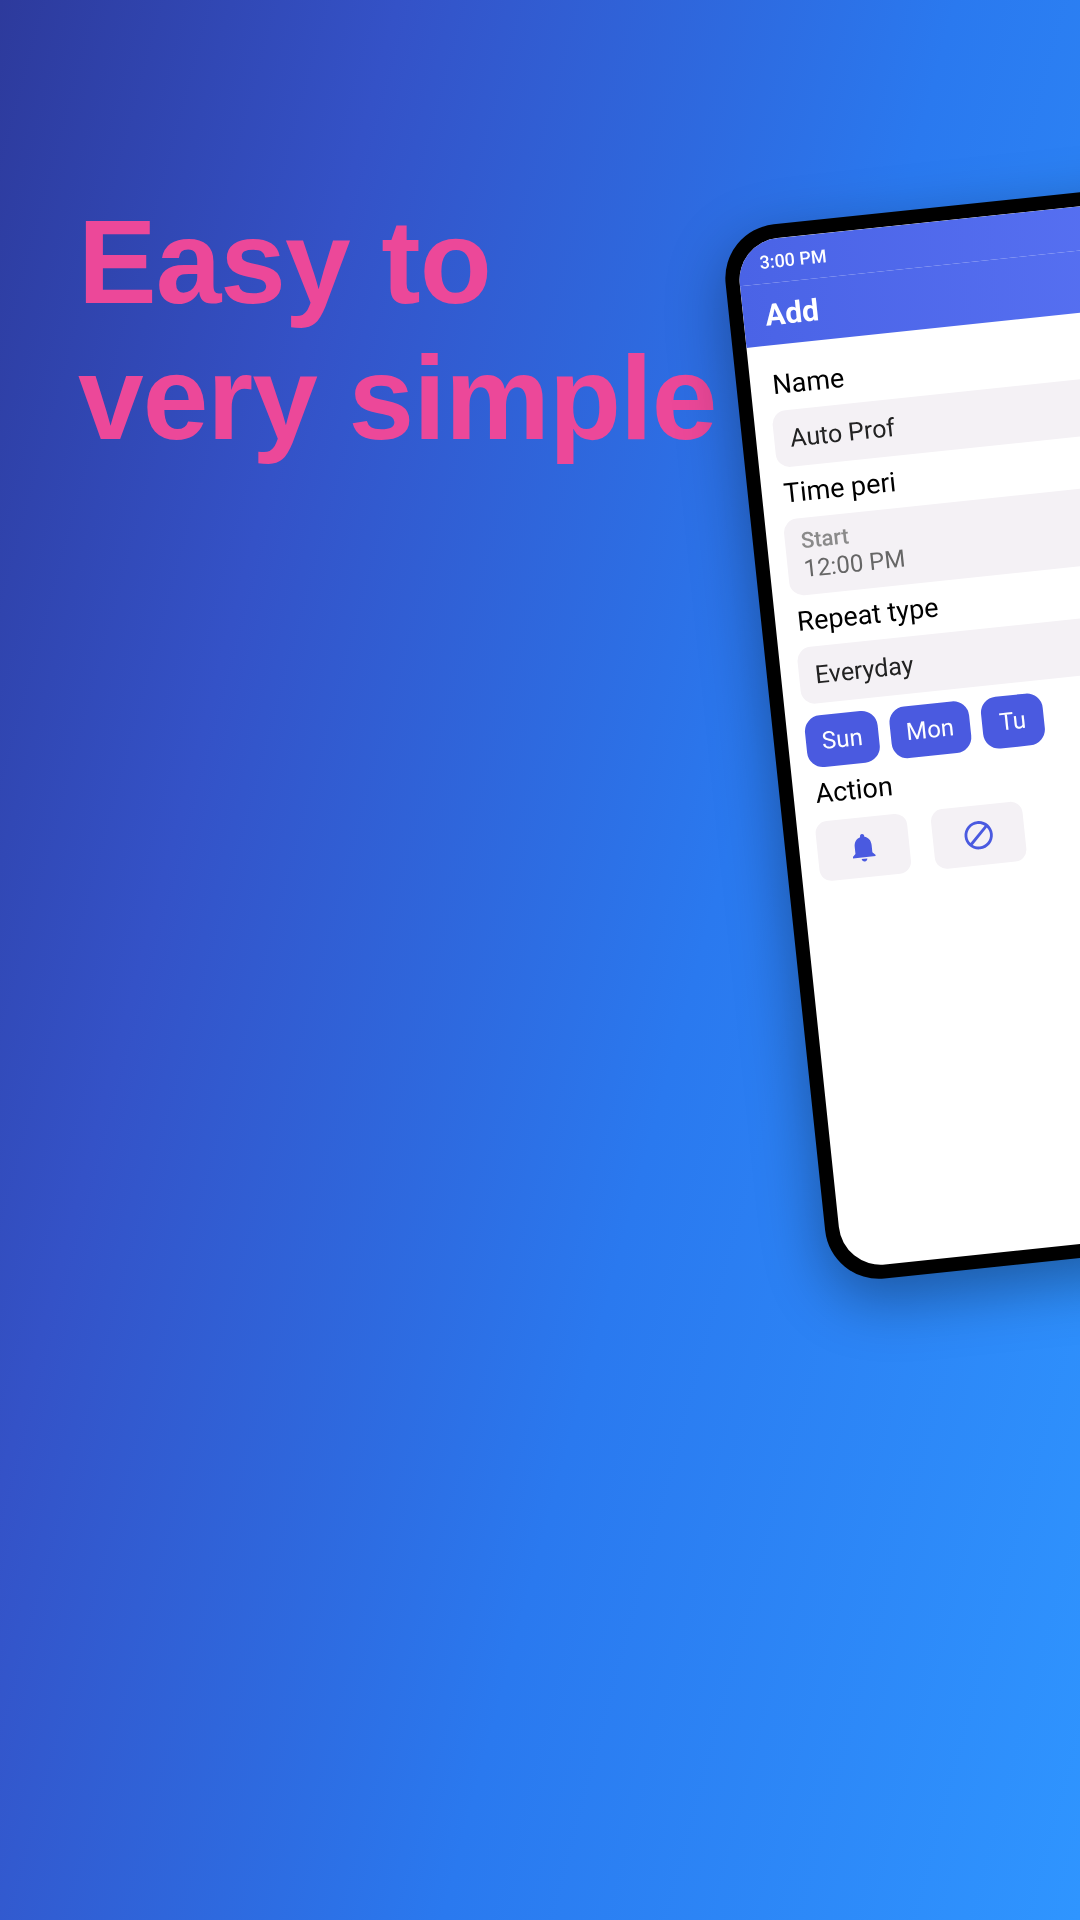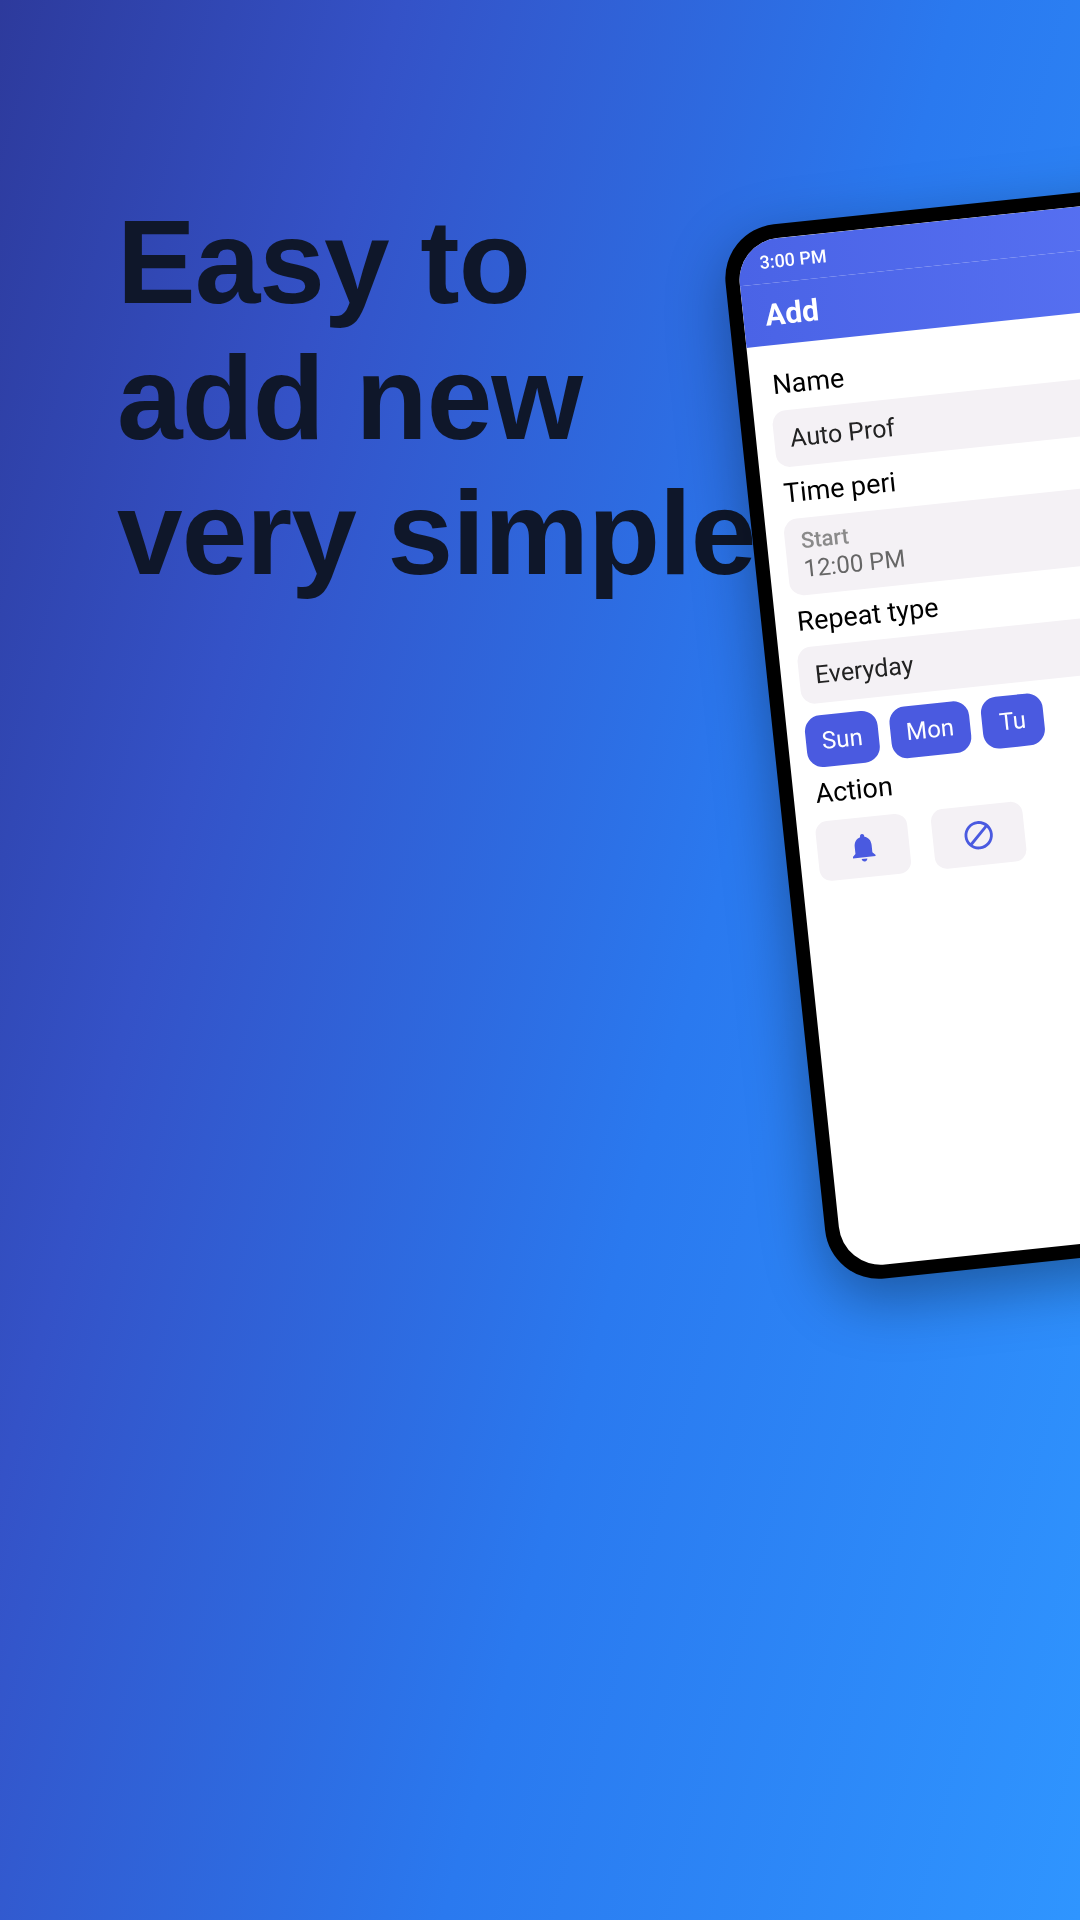--- a/index.html
+++ b/index.html
@@ -6,27 +6,26 @@
   html, body { width: 1080px; height: 1920px; overflow: hidden; }
   body {
     background: linear-gradient(105deg, #2d3a9c 0%, #3452c7 25%, #2a79ef 60%, #2f95ff 100%);
     font-family: -apple-system, BlinkMacSystemFont, "Segoe UI", Roboto, sans-serif;
     position: relative;
   }
   .headline {
     position: absolute;
     top: 195px;
     left: 78px;
-    color: #0f172a;
+    color: #ec4899;
     font-weight: 900;
     font-size: 118px;
     line-height: 1.15;
     letter-spacing: -1px;
     font-family: "Arial Black", Arial, sans-serif;
-    margin-left: 39px;
   }
   .phone-wrap {
     position: absolute;
     top: 230px;
     left: 720px;
     transform: rotate(-6deg);
     transform-origin: top left;
   }
   .phone-frame {
     width: 520px;
@@ -130,21 +129,20 @@
     align-items: center;
     justify-content: center;
   }
   .action-btn svg { width: 34px; height: 34px; fill: #4a5ae0; }
 </style>
 </head>
 <body>
 
 <div class="headline">
   <div>Easy to</div>
-  <div>add new</div>
   <div>very simple</div>
 </div>
 
 <div class="phone-wrap">
   <div class="phone-frame">
     <div class="phone-screen">
 
       <div class="status-bar">
         <span>3:00 PM</span>
       </div>

